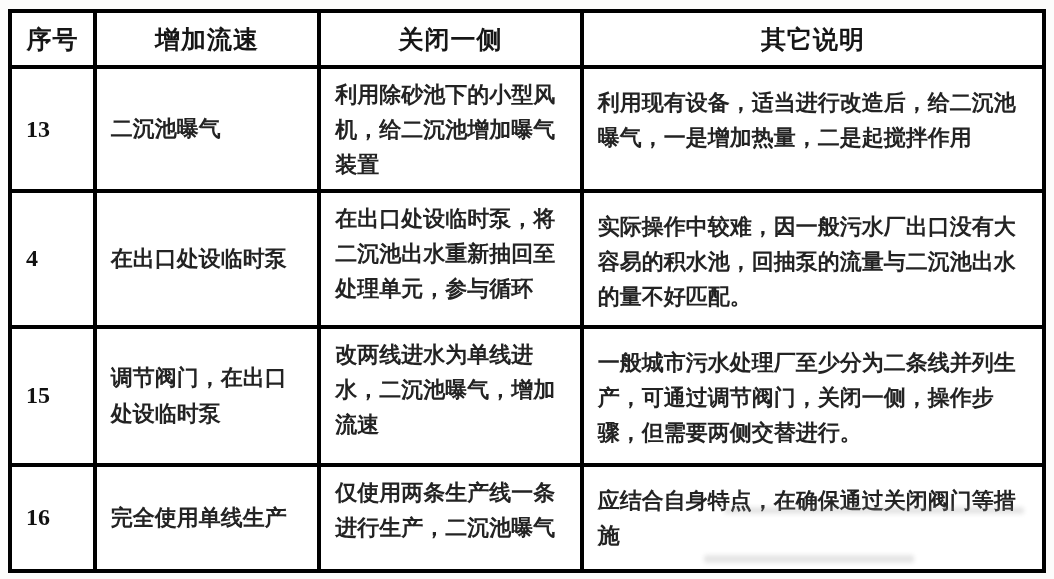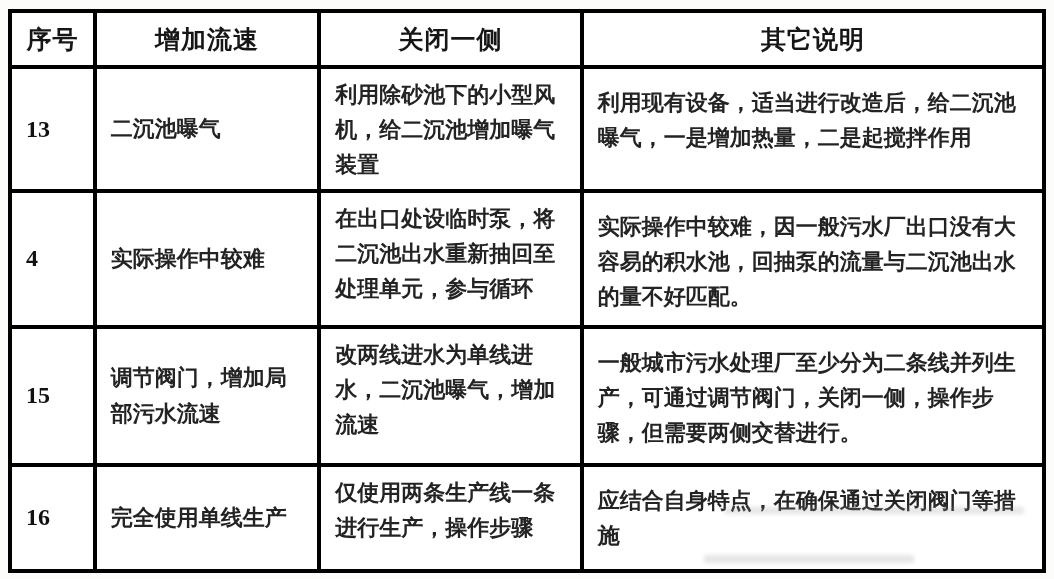--- a/index.html
+++ b/index.html
@@ -111,35 +111,35 @@
     </thead>
     <tbody>
       <tr class="r13">
         <td class="no-cell">13</td>
         <td class="method-cell">二沉池曝气</td>
         <td class="steps-cell">利用除砂池下的小型风机，给二沉池增加曝气装置</td>
         <td class="notes-cell">利用现有设备，适当进行改造后，给二沉池曝气，一是增加热量，二是起搅拌作用</td>
       </tr>
       <tr class="r14">
         <td class="no-cell">4</td>
-        <td class="method-cell">实际操作中较难</td>
+        <td class="method-cell">在出口处设临时泵</td>
         <td class="steps-cell">在出口处设临时泵，将二沉池出水重新抽回至处理单元，参与循环</td>
         <td class="notes-cell">实际操作中较难，因一般污水厂出口没有大容易的积水池，回抽泵的流量与二沉池出水的量不好匹配。</td>
       </tr>
       <tr class="r15">
         <td class="no-cell">15</td>
-        <td class="method-cell">调节阀门，增加局部污水流速</td>
+        <td class="method-cell">调节阀门，在出口处设临时泵</td>
         <td class="steps-cell">改两线进水为单线进水，二沉池曝气，增加流速</td>
         <td class="notes-cell">一般城市污水处理厂至少分为二条线并列生产，可通过调节阀门，关闭一侧，操作步骤，但需要两侧交替进行。</td>
       </tr>
       <tr class="r16">
         <td class="no-cell">16</td>
         <td class="method-cell">完全使用单线生产</td>
         <td class="steps-cell">
-          <span>仅使用两条生产线一条进行生产，操作步骤</span>
+          <span>仅使用两条生产线一条进行生产，二沉池曝气</span>
         </td>
         <td class="notes-cell">
           <span>应结合自身特点，在确保通过关闭阀门等措施</span>
           <div class="smudge smudge-1"></div>
           <div class="smudge smudge-2"></div>
         </td>
       </tr>
     </tbody>
   </table>
 </div>

